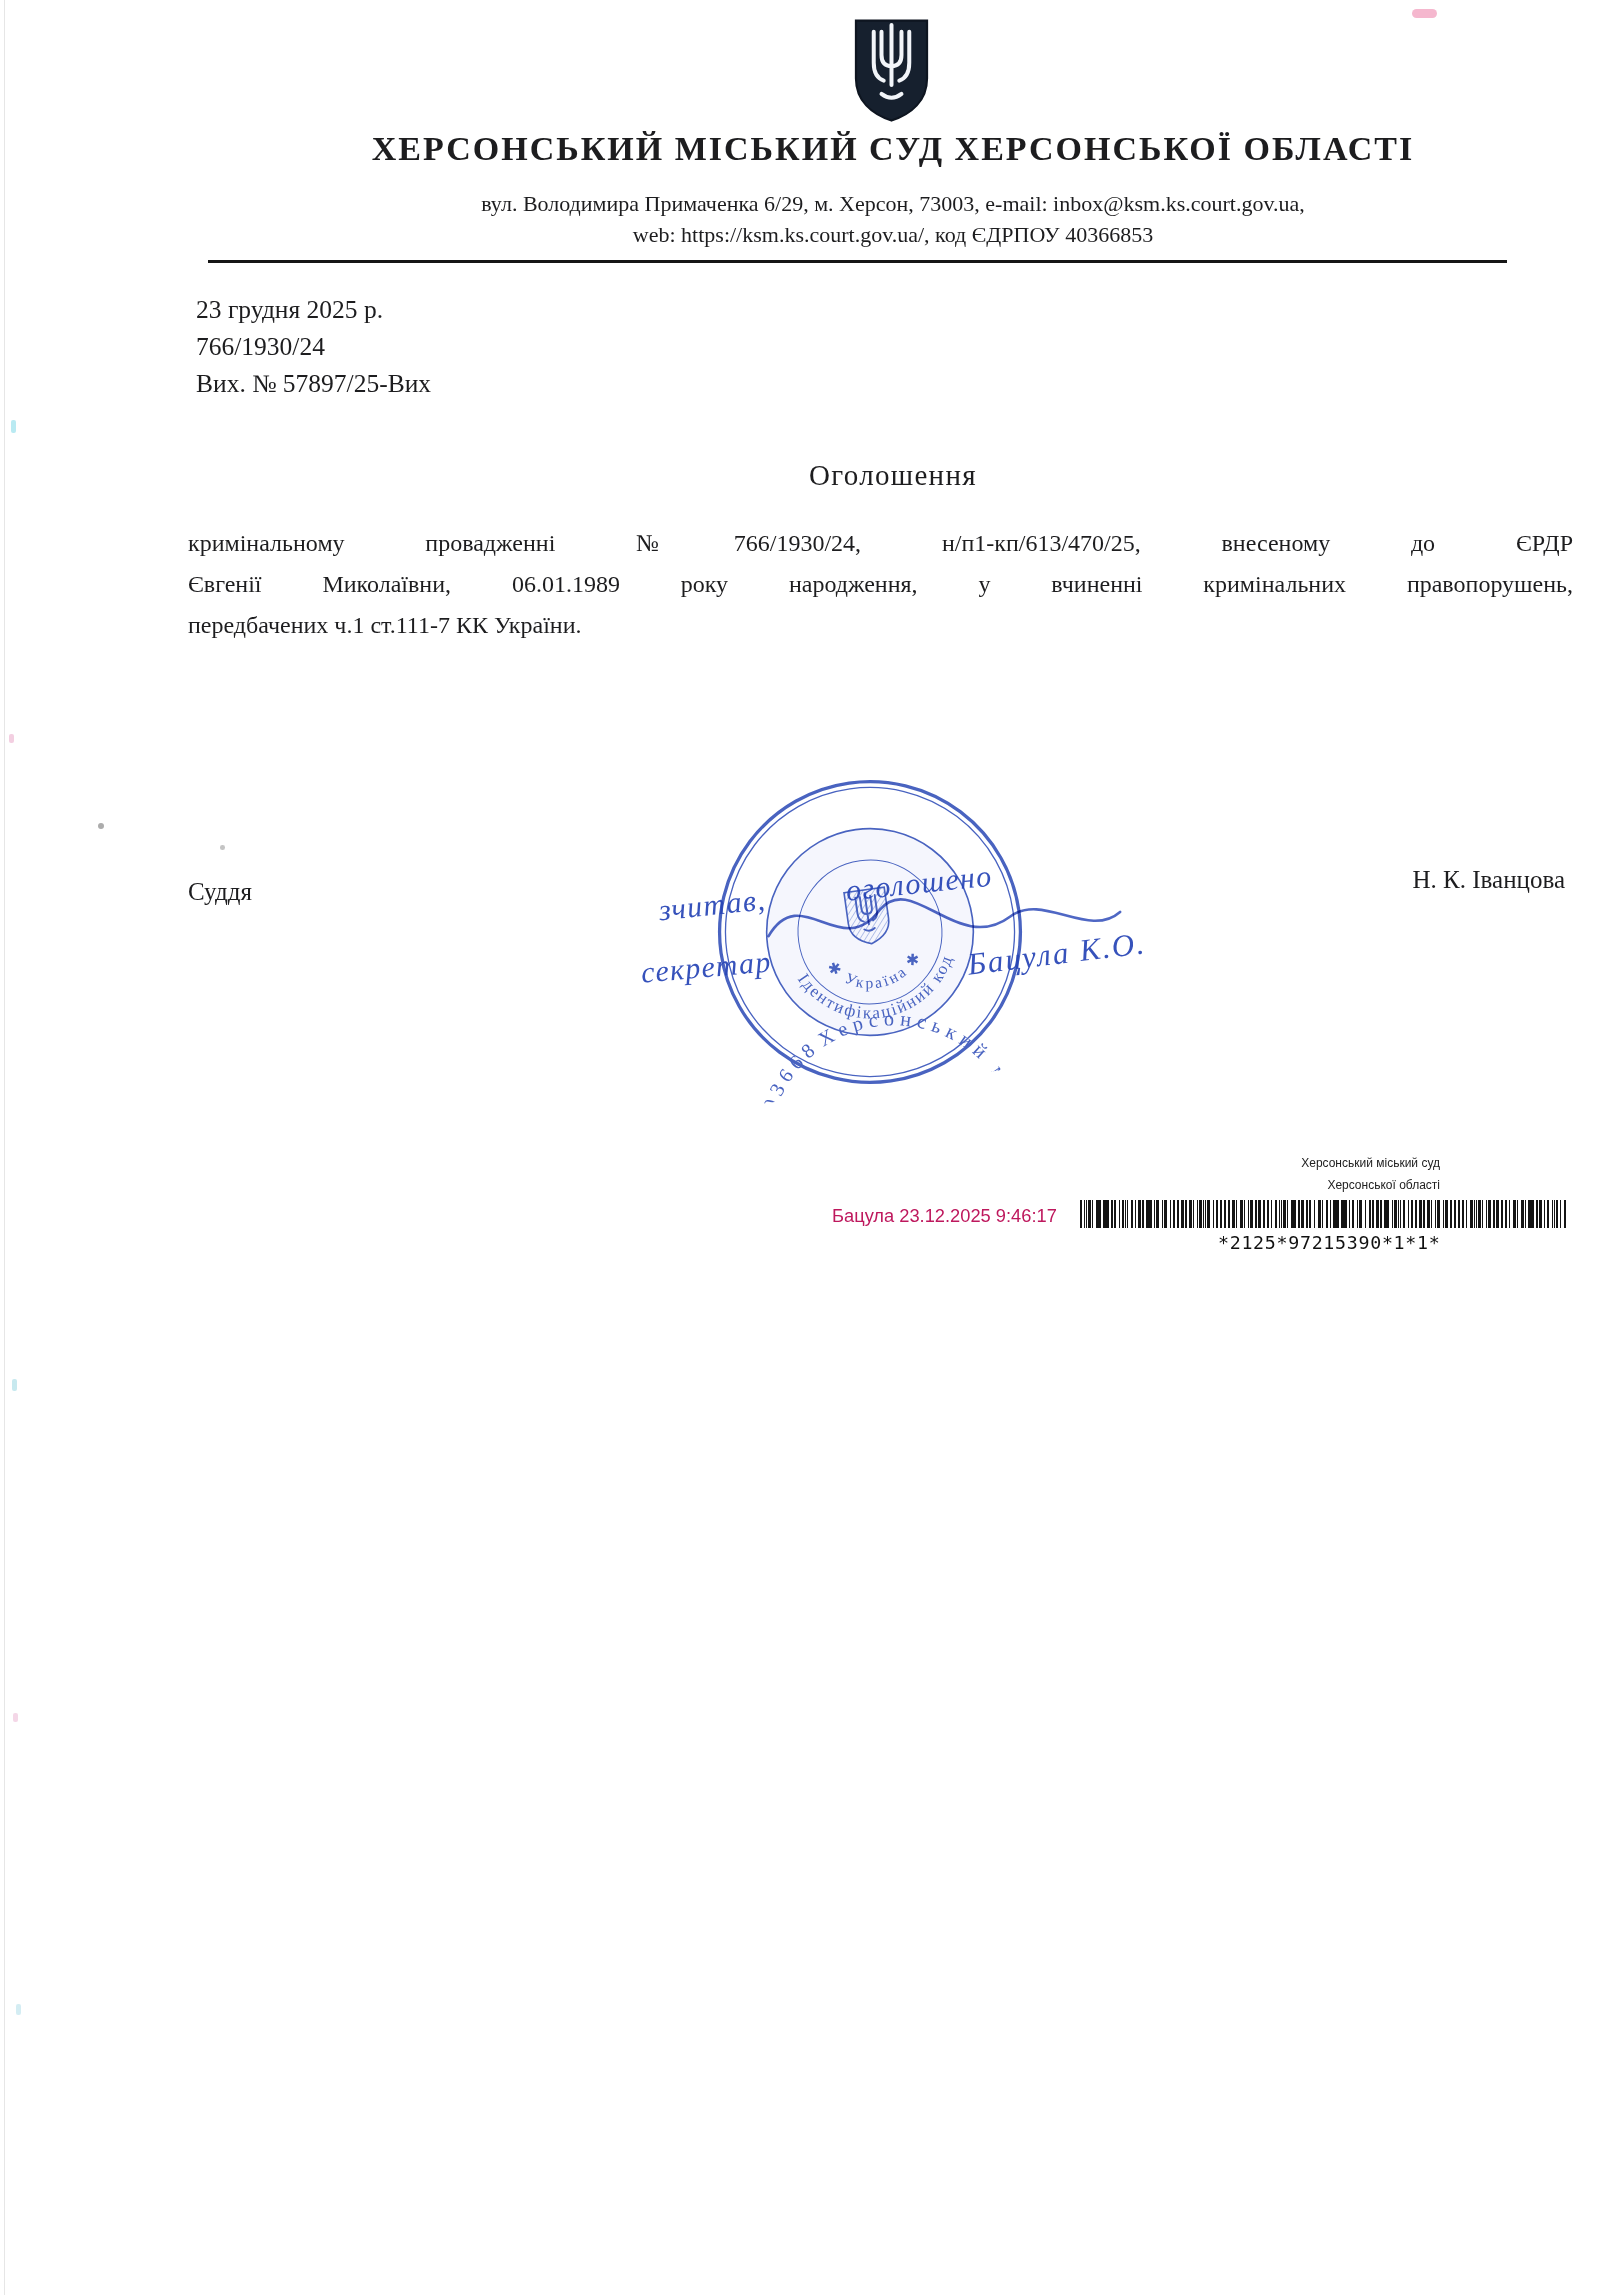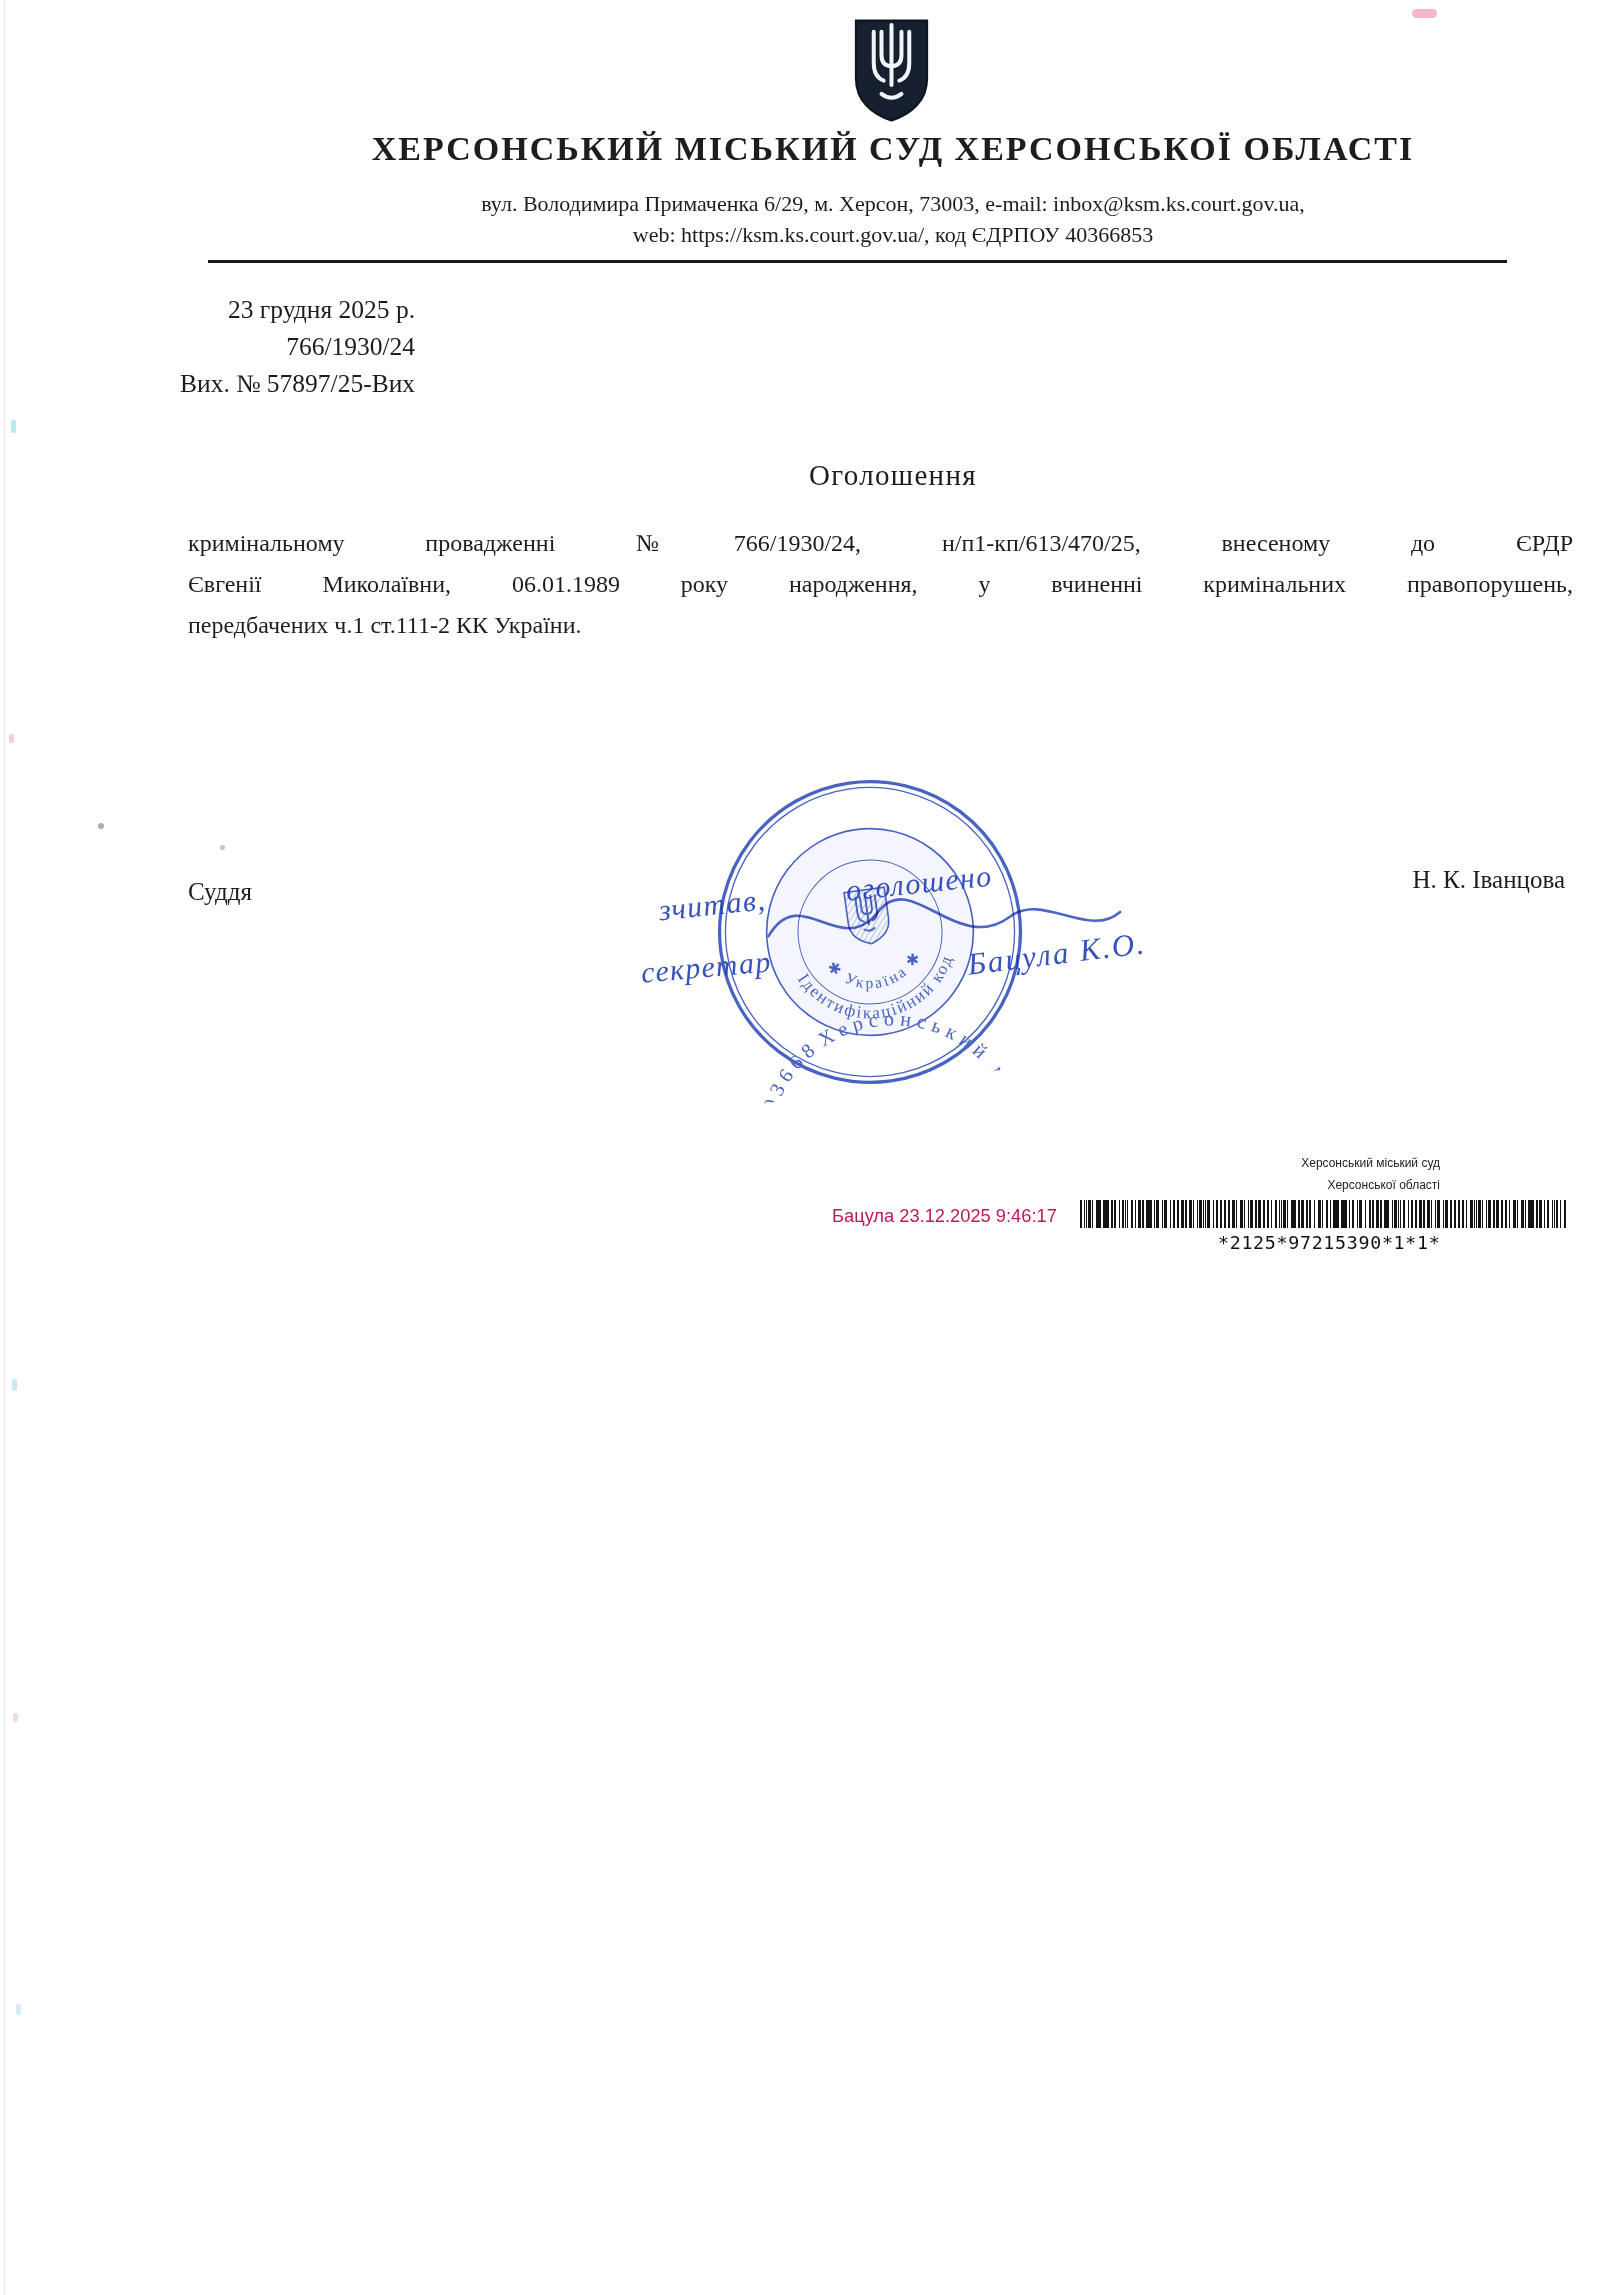--- a/index.html
+++ b/index.html
@@ -24,21 +24,21 @@
 
   
   .emblem{left:847px;top:14.4px;width:89px;height:111px;}
   .court-name{left:157px;top:130px;width:1472px;text-align:center;
     font-size:34px;font-weight:bold;letter-spacing:2px;}
   .address{left:157px;top:188px;width:1472px;text-align:center;
     font-size:22px;line-height:31px;}
   .divider{left:208px;top:260px;width:1299px;height:2.6px;background:#161616;}
 
   
-  .meta{left:180px;top:291px;font-size:25.5px;line-height:37px;text-align:right;}
+  .meta{left:196px;top:291px;font-size:25.5px;line-height:37px;}
 
   
   .doc-title{left:157px;top:459px;width:1472px;text-align:center;
     font-size:29px;letter-spacing:1.3px;}
   .body-text{left:188px;top:523px;width:1385px;font-size:24px;line-height:41px;}
   .jline{text-align:justify;text-align-last:justify;}
   .lline{text-align:left;}
   .note{padding-left:26px;text-align:left;}
 
   
@@ -111,21 +111,21 @@
   <div>23 грудня 2025 р.</div>
   <div>766/1930/24</div>
   <div>Вих. № 57897/25-Вих</div>
 </div>
 
 <div class="abs doc-title">Оголошення</div>
 
 <div class="abs body-text">
   <div class="jline">кримінальному провадженні №766/1930/24, н/п1-кп/613/470/25, внесеному до ЄРДР</div>
   <div class="jline">Євгенії Миколаївни, 06.01.1989 року народження, у вчиненні кримінальних правопорушень,</div>
-  <div class="lline">передбачених ч.1 ст.111-2 КК України.</div>
+  <div class="lline">передбачених ч.1 ст.111-7 КК України.</div>
 </div>
 
 <div class="abs sig-role">Суддя</div>
 <div class="abs judge-name">Н. К. Іванцова</div>
 
 <svg class="abs stamp" viewBox="0 0 474 474">
   <defs>
     <path id="ringPath" d="M 142 401.5 A 190 190 0 1 1 141.8 401.6"></path>
     <path id="innerCodePath" d="M 105 237 A 132 132 0 0 0 369 237"></path>
     <path id="innerCountryPath" d="M 151 237 A 86 86 0 0 0 323 237"></path>

